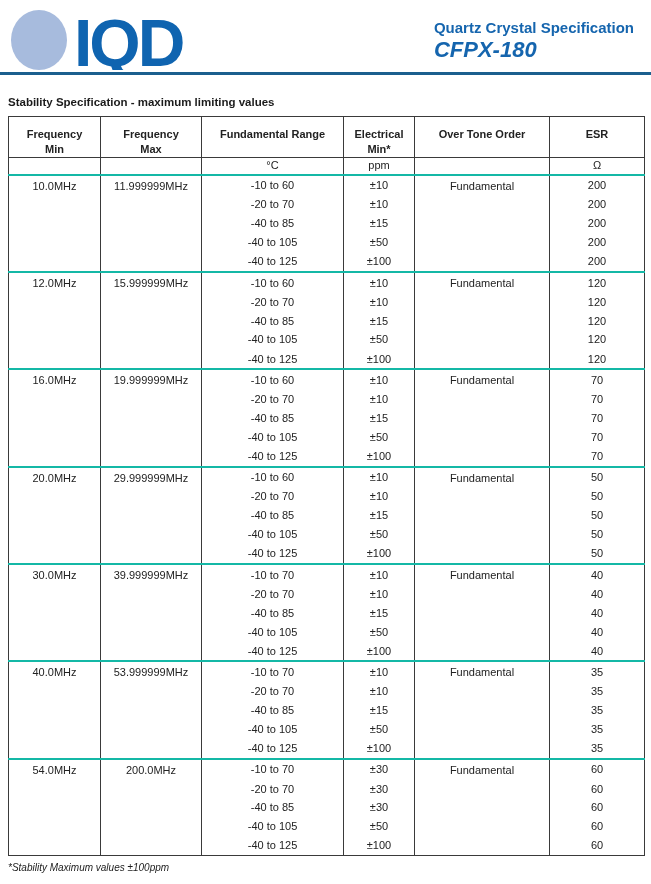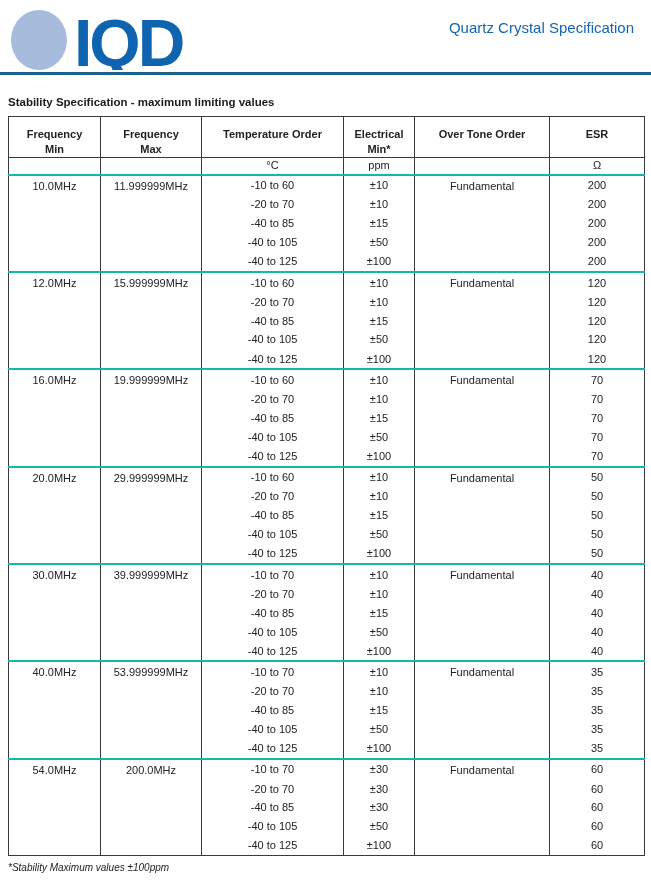--- a/index.html
+++ b/index.html
@@ -5,21 +5,21 @@
   html, body { margin: 0; padding: 0; background: #ffffff; }
   .page {
     width: 651px; height: 884px; background: #ffffff; position: relative;
     font-family: "Liberation Sans", sans-serif; color: #222; overflow: hidden;
   }
   
   .hdr { display: flex; justify-content: space-between; align-items: flex-start;
          padding: 8px 17px 0 8px; height: 64px; border-radius: 20px; }
   .logo { width: 210px; height: 62px; }
   .title-block { margin-top: 11px; text-align: left; }
-  .doc-type { font-size: 15px; font-weight: normal; color: #1565ae; line-height: 18px; }
+  .doc-type { font-size: 15px; font-weight: bold; color: #1565ae; line-height: 18px; }
   .part-number { font-size: 22px; font-weight: bold; font-style: italic; color: #1565ae; line-height: 26px; }
   .rule { height: 3px; background: #1b5f8e; margin-top: 0px; width: 651px; }
   
   .section-title { margin: 21px 0 8px 8px; font-size: 11.5px; font-weight: bold; color: #1b1b1b; }
   
   table.spec { border-collapse: collapse; margin-left: 8px; width: 636px; height: 740px;
                table-layout: fixed; font-size: 11px; color: #222; border: 1.5px solid #3a3a3a; }
   th, td { border-left: 1px solid #3a3a3a; border-right: 1px solid #3a3a3a; padding: 0; }
   thead tr.hrow { height: 34px; }
   thead th { border: 1px solid #3a3a3a; font-weight: bold; vertical-align: top;
@@ -38,20 +38,21 @@
 
 <div class="page">
 
   <div class="hdr">
     <svg class="logo" viewBox="0 0 210 62" aria-hidden="true">
       <ellipse cx="31" cy="32" rx="28" ry="30" fill="#a7bbdd"></ellipse>
       <text x="66" y="58" font-family="Liberation Sans, sans-serif" font-size="66" font-weight="bold" letter-spacing="-3" fill="#0f64b0">IQD</text>
     </svg>
     <div class="title-block">
       <div class="doc-type">Quartz Crystal Specification</div>
+      <div class="part-number">CFPX-180</div>
     </div>
   </div>
 
   <div class="rule"></div>
 
   <div class="section-title">Stability Specification - maximum limiting values</div>
 
   <table class="spec">
     <colgroup>
       <col style="width:92px">
@@ -65,21 +66,21 @@
       <tr class="hrow">
         <th>
           <div>Frequency</div>
           <div>Min</div>
         </th>
         <th>
           <div>Frequency</div>
           <div>Max</div>
         </th>
         <th>
-          <div>Temperature Order</div>
+          <div>Fundamental Range</div>
           <div></div>
         </th>
         <th>
           <div>Electrical</div>
           <div>Min*</div>
         </th>
         <th>
           <div>Over Tone Order</div>
           <div></div>
         </th>

